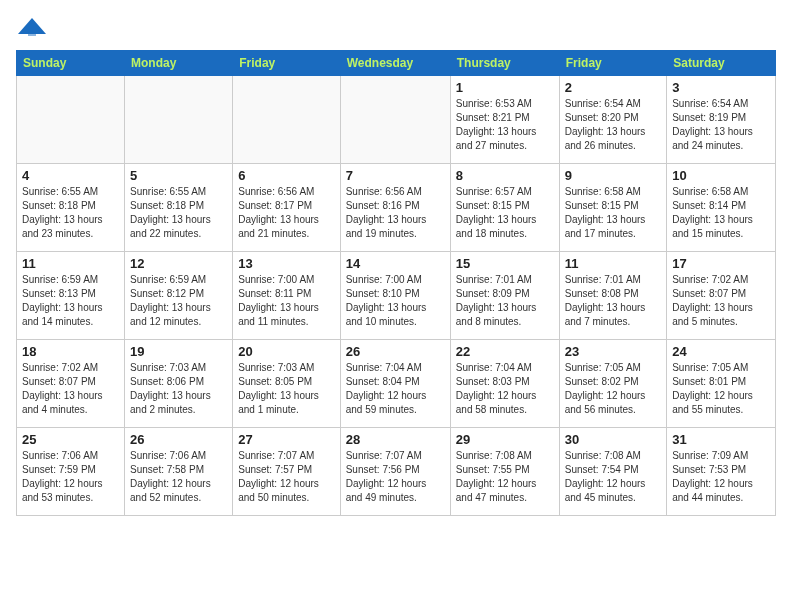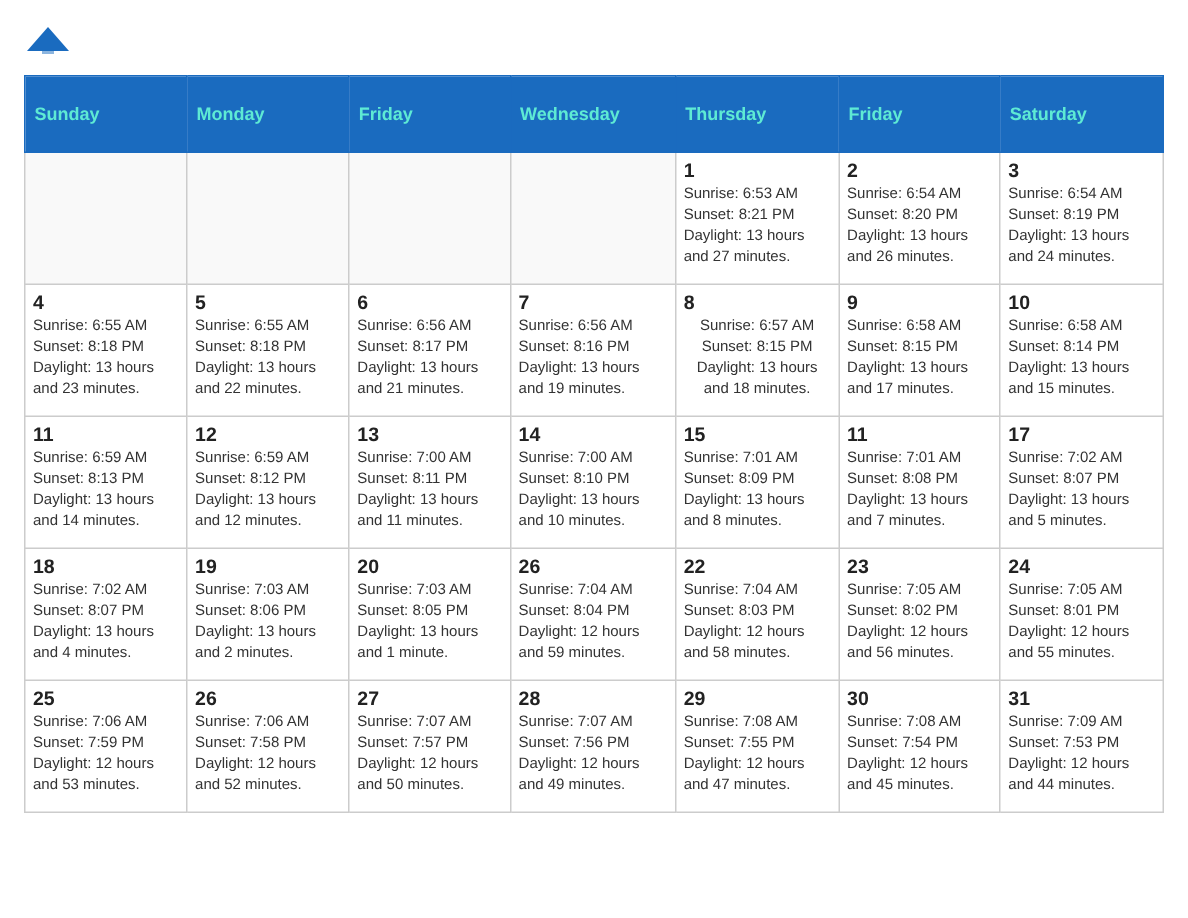--- a/index.html
+++ b/index.html
@@ -33,23 +33,23 @@
       font-size: 14px;
       color: #555;
     }
     .calendar {
       width: 100%;
       border-collapse: collapse;
       font-size: 11px;
     }
     .calendar th {
       background-color: #1a6bbf;
-      color: #5eead4;
+      color: #bef264;
       text-align: left;
-      padding: 18px 6px;
+      padding: 5px 6px;
       font-size: 12px;
       border: 1px solid #1a6bbf;
     }
     .calendar td {
       border: 1px solid #ccc;
       vertical-align: top;
       padding: 4px 5px;
       width: 113px;
       min-height: 80px;
       background: #fff;
@@ -161,21 +161,21 @@
         </td>
         <td>
           <div class="day-number">7</div>
           <div class="day-info" style="white-space: pre-line;">Sunrise: 6:56 AM
 Sunset: 8:16 PM
 Daylight: 13 hours
 and 19 minutes.</div>
         </td>
         <td>
           <div class="day-number">8</div>
-          <div class="day-info" style="white-space: pre-line; text-align: center;">Sunrise: 6:57 AM
+          <div class="day-info" style="white-space: pre-line;">Sunrise: 6:57 AM
 Sunset: 8:15 PM
 Daylight: 13 hours
 and 18 minutes.</div>
         </td>
         <td>
           <div class="day-number">9</div>
           <div class="day-info" style="white-space: pre-line;">Sunrise: 6:58 AM
 Sunset: 8:15 PM
 Daylight: 13 hours
 and 17 minutes.</div>

